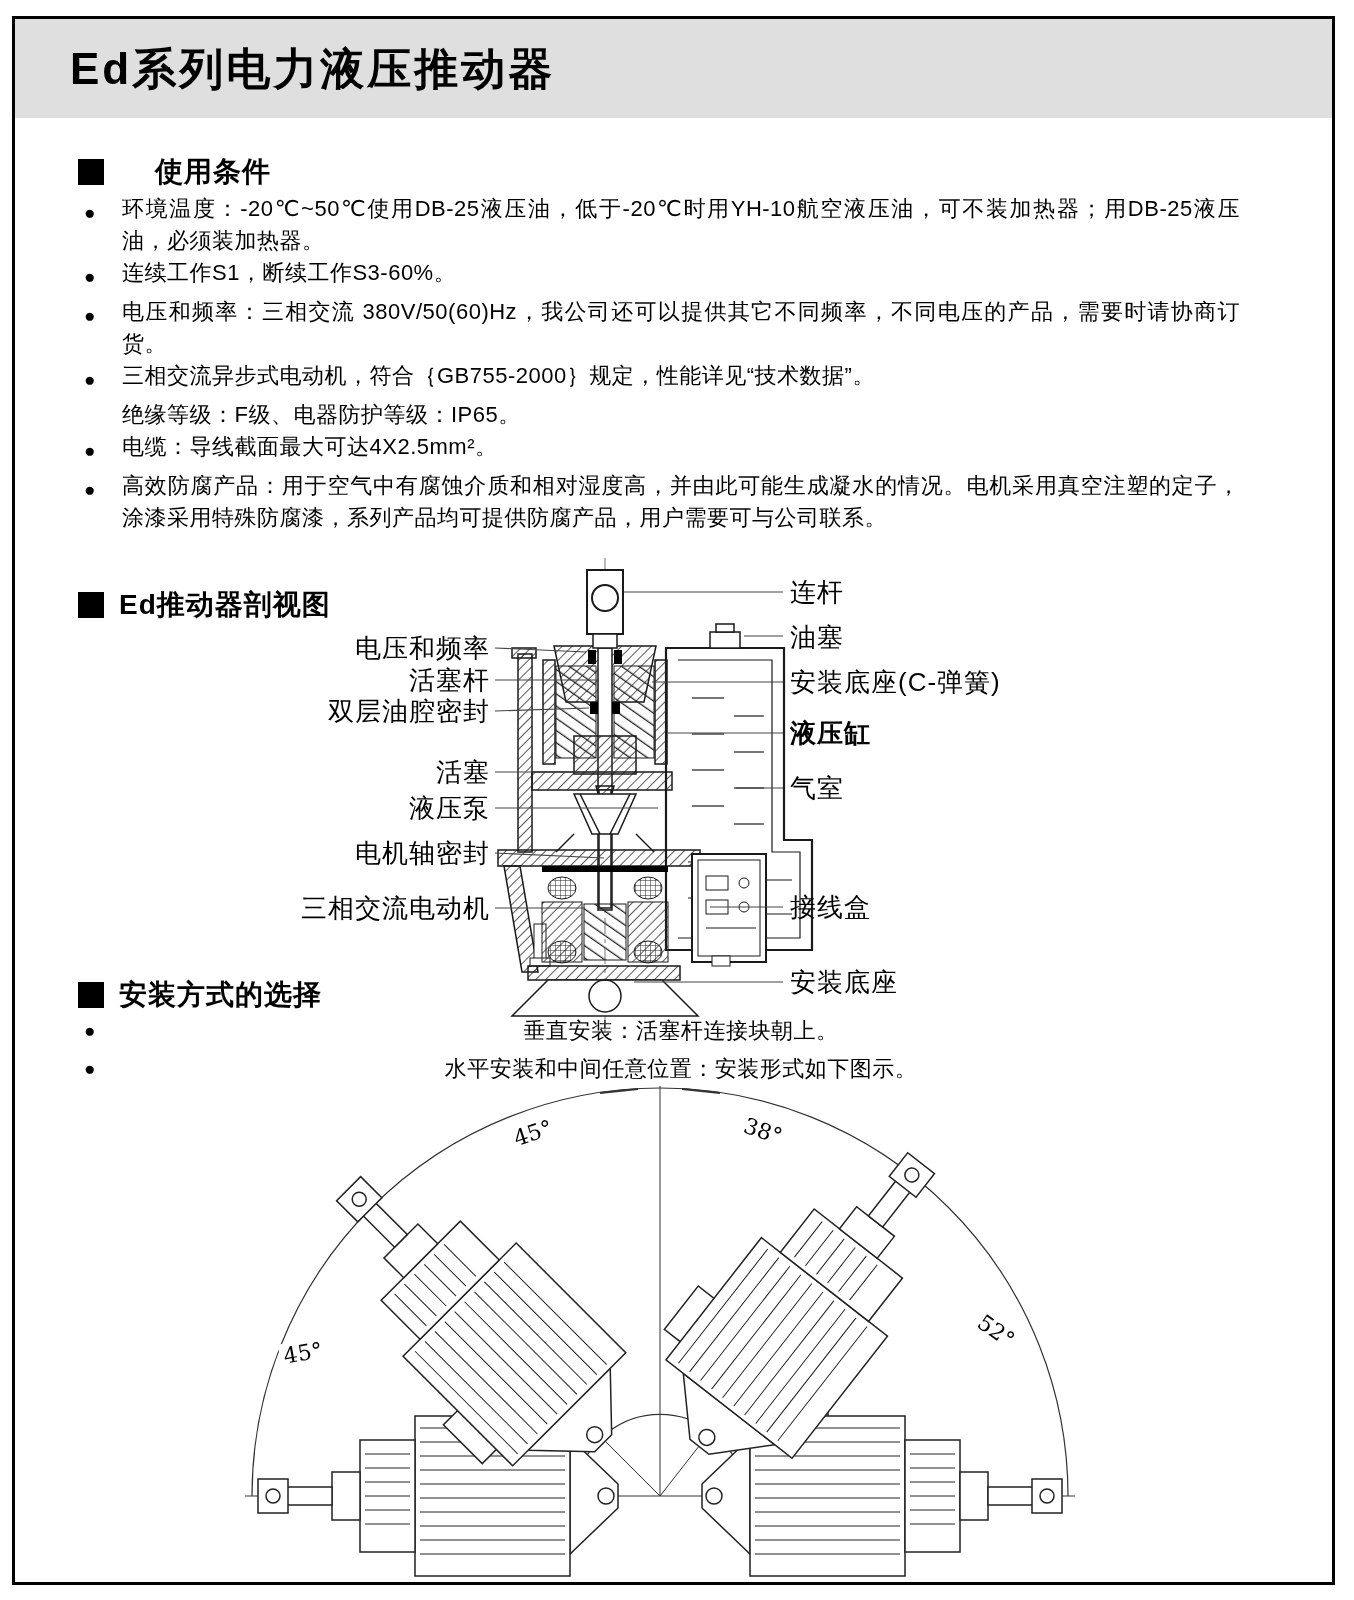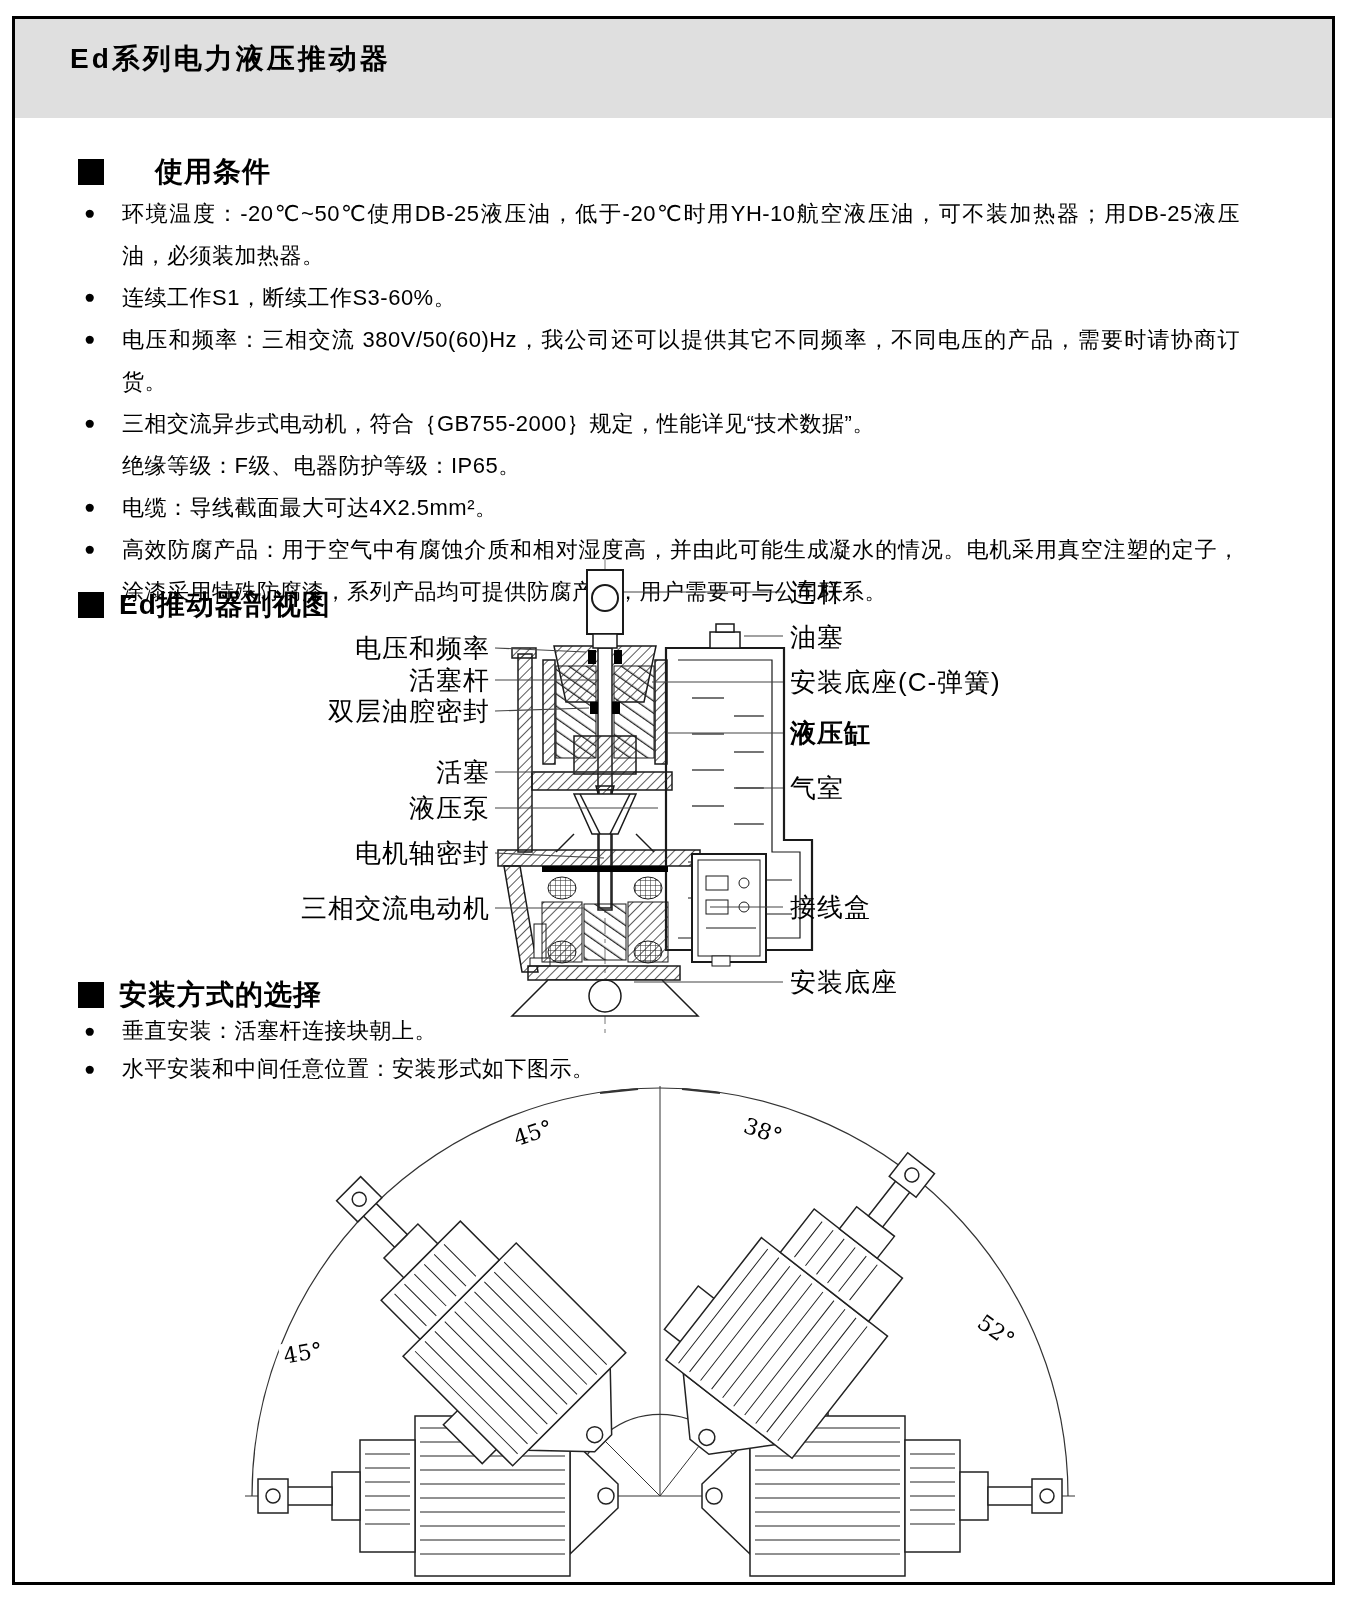--- a/index.html
+++ b/index.html
@@ -10,34 +10,34 @@
   }
   .frame {
     position:absolute; left:12px; top:16px; width:1323px; height:1569px;
     border:3px solid #000; background:#fff;
   }
   .header-band {
     position:absolute; left:15px; top:19px; width:1317px; height:99px;
     background:#dfdfdf;
   }
   .title {
-    position:absolute; left:70px; top:40px; font-size:28px; font-weight:bold;
+    position:absolute; left:70px; top:40px; font-size:44px; font-weight:bold;
     letter-spacing:3px;
   }
   .sec-head {
     position:absolute; left:78px; display:flex; align-items:center;
     font-size:28px; font-weight:bold; letter-spacing:1px; height:38px;
   }
   .sec-head .sq { width:26px; height:26px; background:#000; margin-right:15px; flex:0 0 auto; }
   .bullets { position:absolute; left:84px; width:1156px; }
   .row { display:flex; }
   .row .mark { flex:0 0 38px; font-size:19px; line-height:39px; }
-  .row .txt { flex:1; font-size:22px; line-height:42px; text-align:justify; letter-spacing:0.5px; }
+  .row .txt { flex:1; font-size:22px; line-height:32px; text-align:justify; letter-spacing:0.5px; }
   .bullets2 .row .mark { line-height:38px; }
-  .bullets2 .row .txt { line-height:38px; text-align:left; }
+  .bullets2 .row .txt { line-height:38px; text-align:center; }
   .lbl {
     position:absolute; white-space:nowrap; font-size:26px; line-height:24px;
     transform:translateY(-50%); letter-spacing:1px;
   }
   .lbl.left { right:864px; text-align:right; }
   .lbl.right { left:790px; text-align:left; }
   .angle {
     position:absolute; font-family:"DejaVu Serif","Liberation Serif",serif;
     font-size:22px; background:#fff; padding:0 4px; white-space:nowrap;
   }

